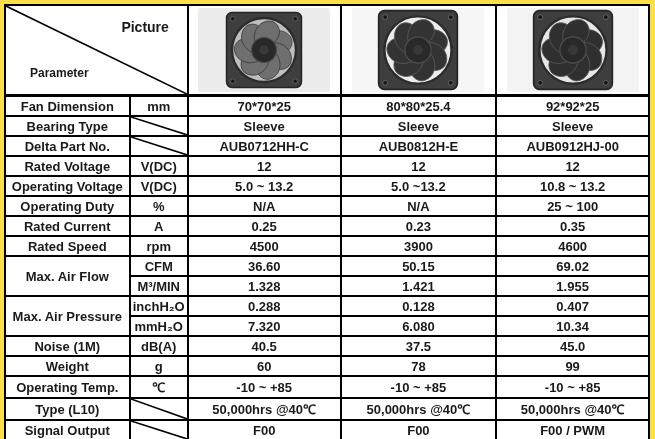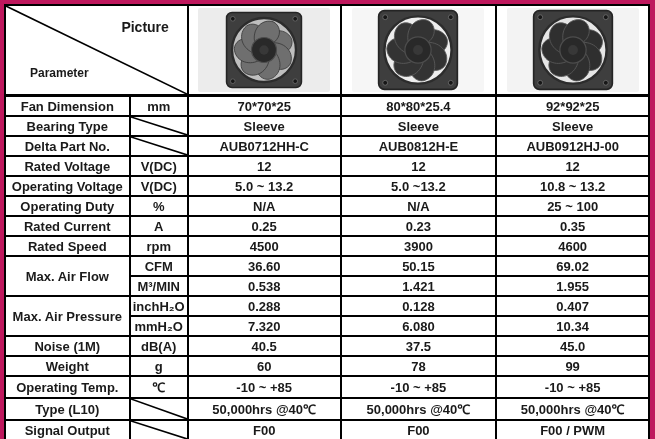--- a/index.html
+++ b/index.html
@@ -5,21 +5,21 @@
   html,body{margin:0;padding:0;}
   body{
     width:655px;height:439px;
     background:#f2f2f2;
     font-family:"Liberation Sans", sans-serif;
     -webkit-font-smoothing:antialiased;
     overflow:hidden;
   }
   .sheet{
     width:655px;height:439px;
-    background:#be185d;
+    background:#fde047;
     box-sizing:border-box;
     padding:4px 0 0 4px;
   }
   table.spec{
     border-collapse:collapse;
     table-layout:fixed;
     width:646px;
     background:#ffffff;
     box-shadow:0 3px 0 rgba(0,0,0,0.07);
   }
@@ -240,21 +240,21 @@
   </tr>
   <tr>
     <td class="param" rowspan="2">Max. Air Flow</td>
     <td class="unit thin-b">CFM</td>
     <td class="val thin-b">36.60</td>
     <td class="val thin-b">50.15</td>
     <td class="val thin-b">69.02</td>
   </tr>
   <tr>
     <td class="unit thin-t">M³/MIN</td>
-    <td class="val thin-t">0.538</td>
+    <td class="val thin-t">1.328</td>
     <td class="val thin-t">1.421</td>
     <td class="val thin-t">1.955</td>
   </tr>
   <tr>
     <td class="param" rowspan="2">Max. Air Pressure</td>
     <td class="unit thin-b">inchH₂O</td>
     <td class="val thin-b">0.288</td>
     <td class="val thin-b">0.128</td>
     <td class="val thin-b">0.407</td>
   </tr>

